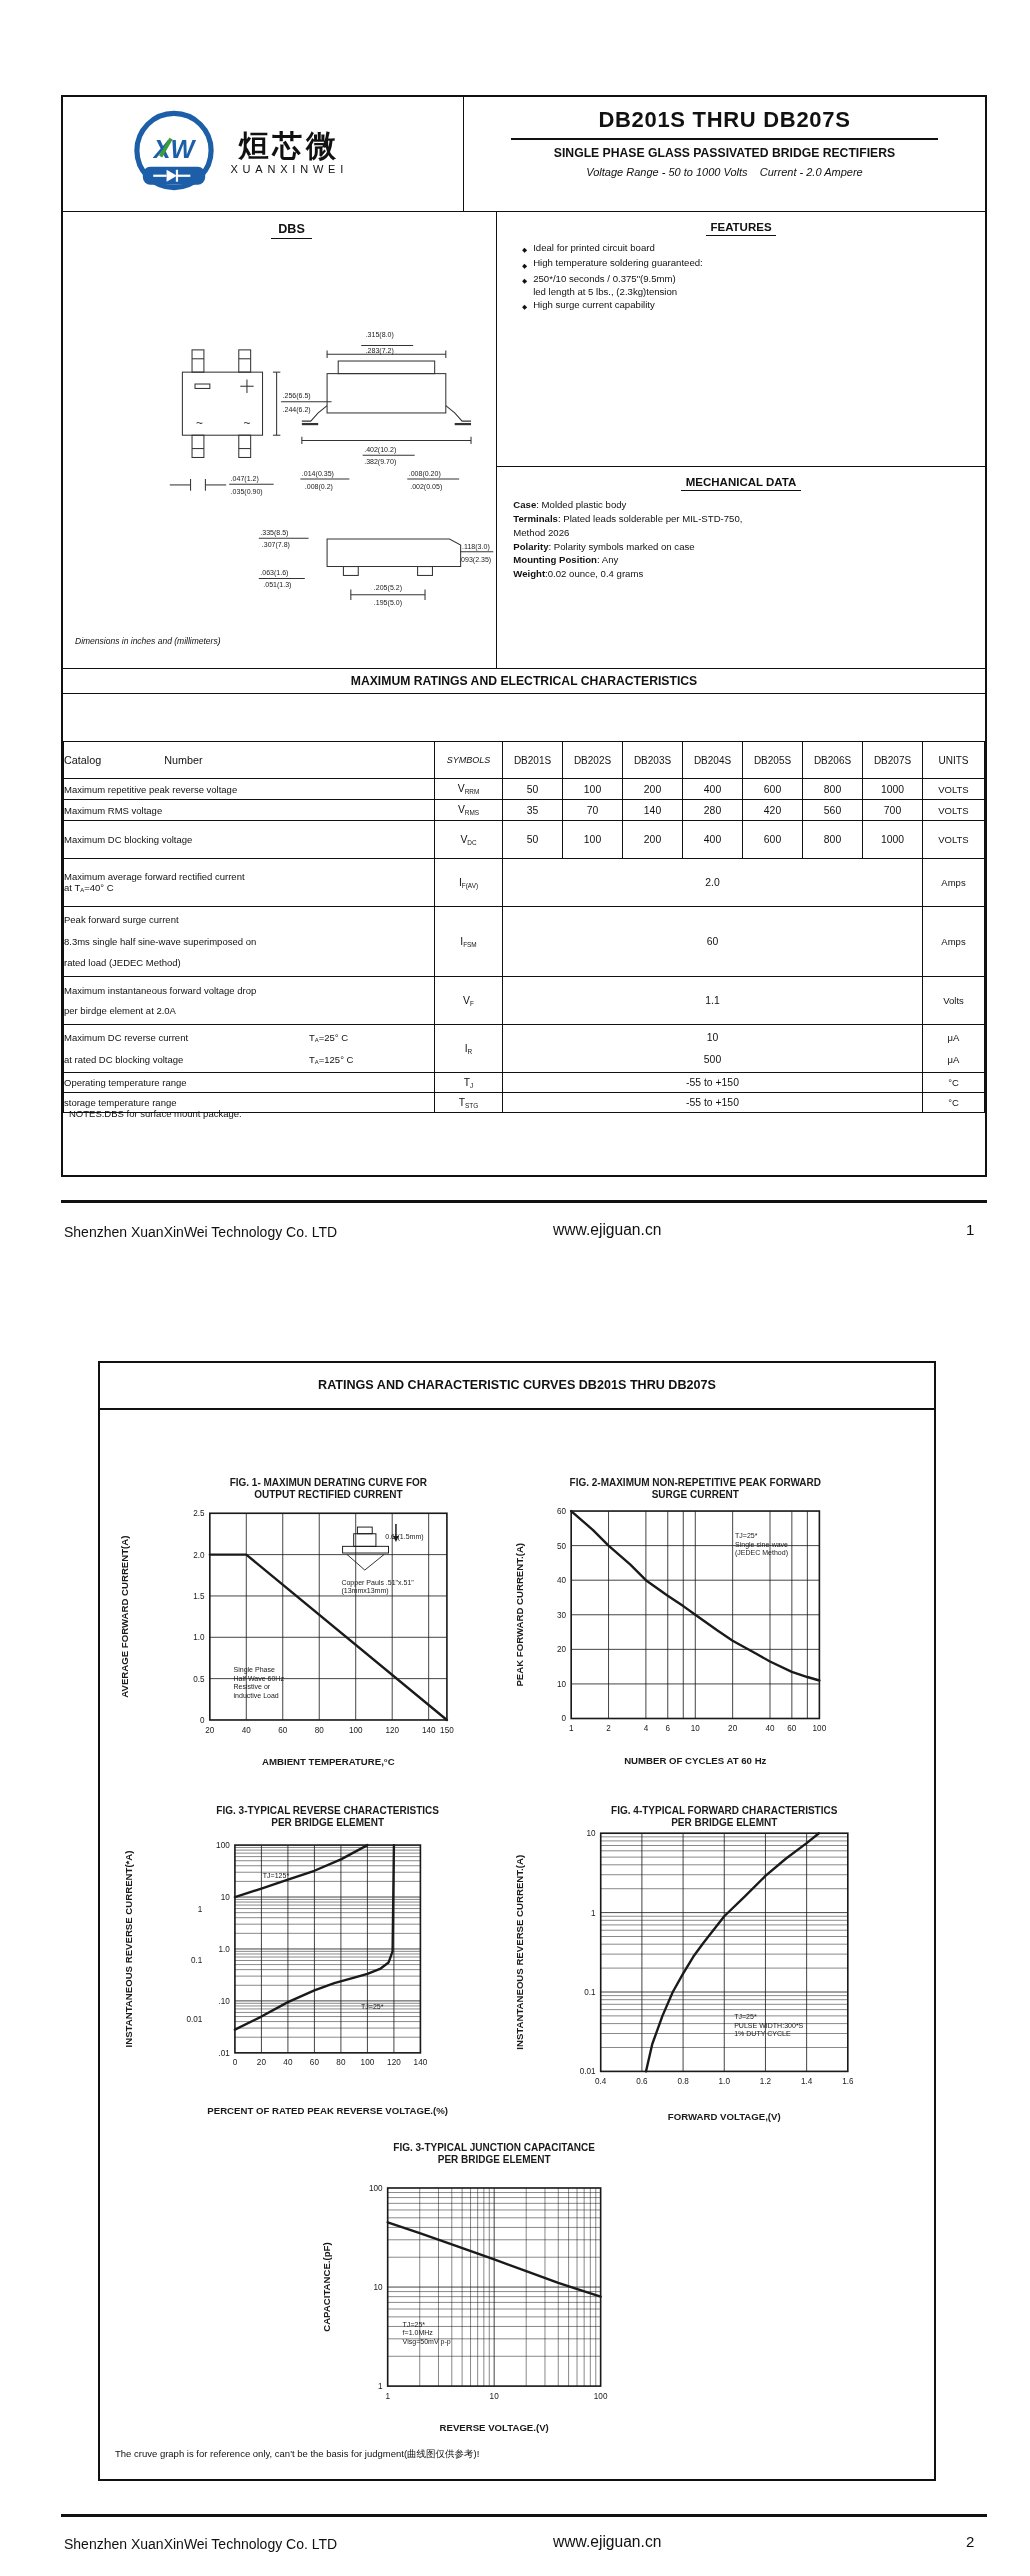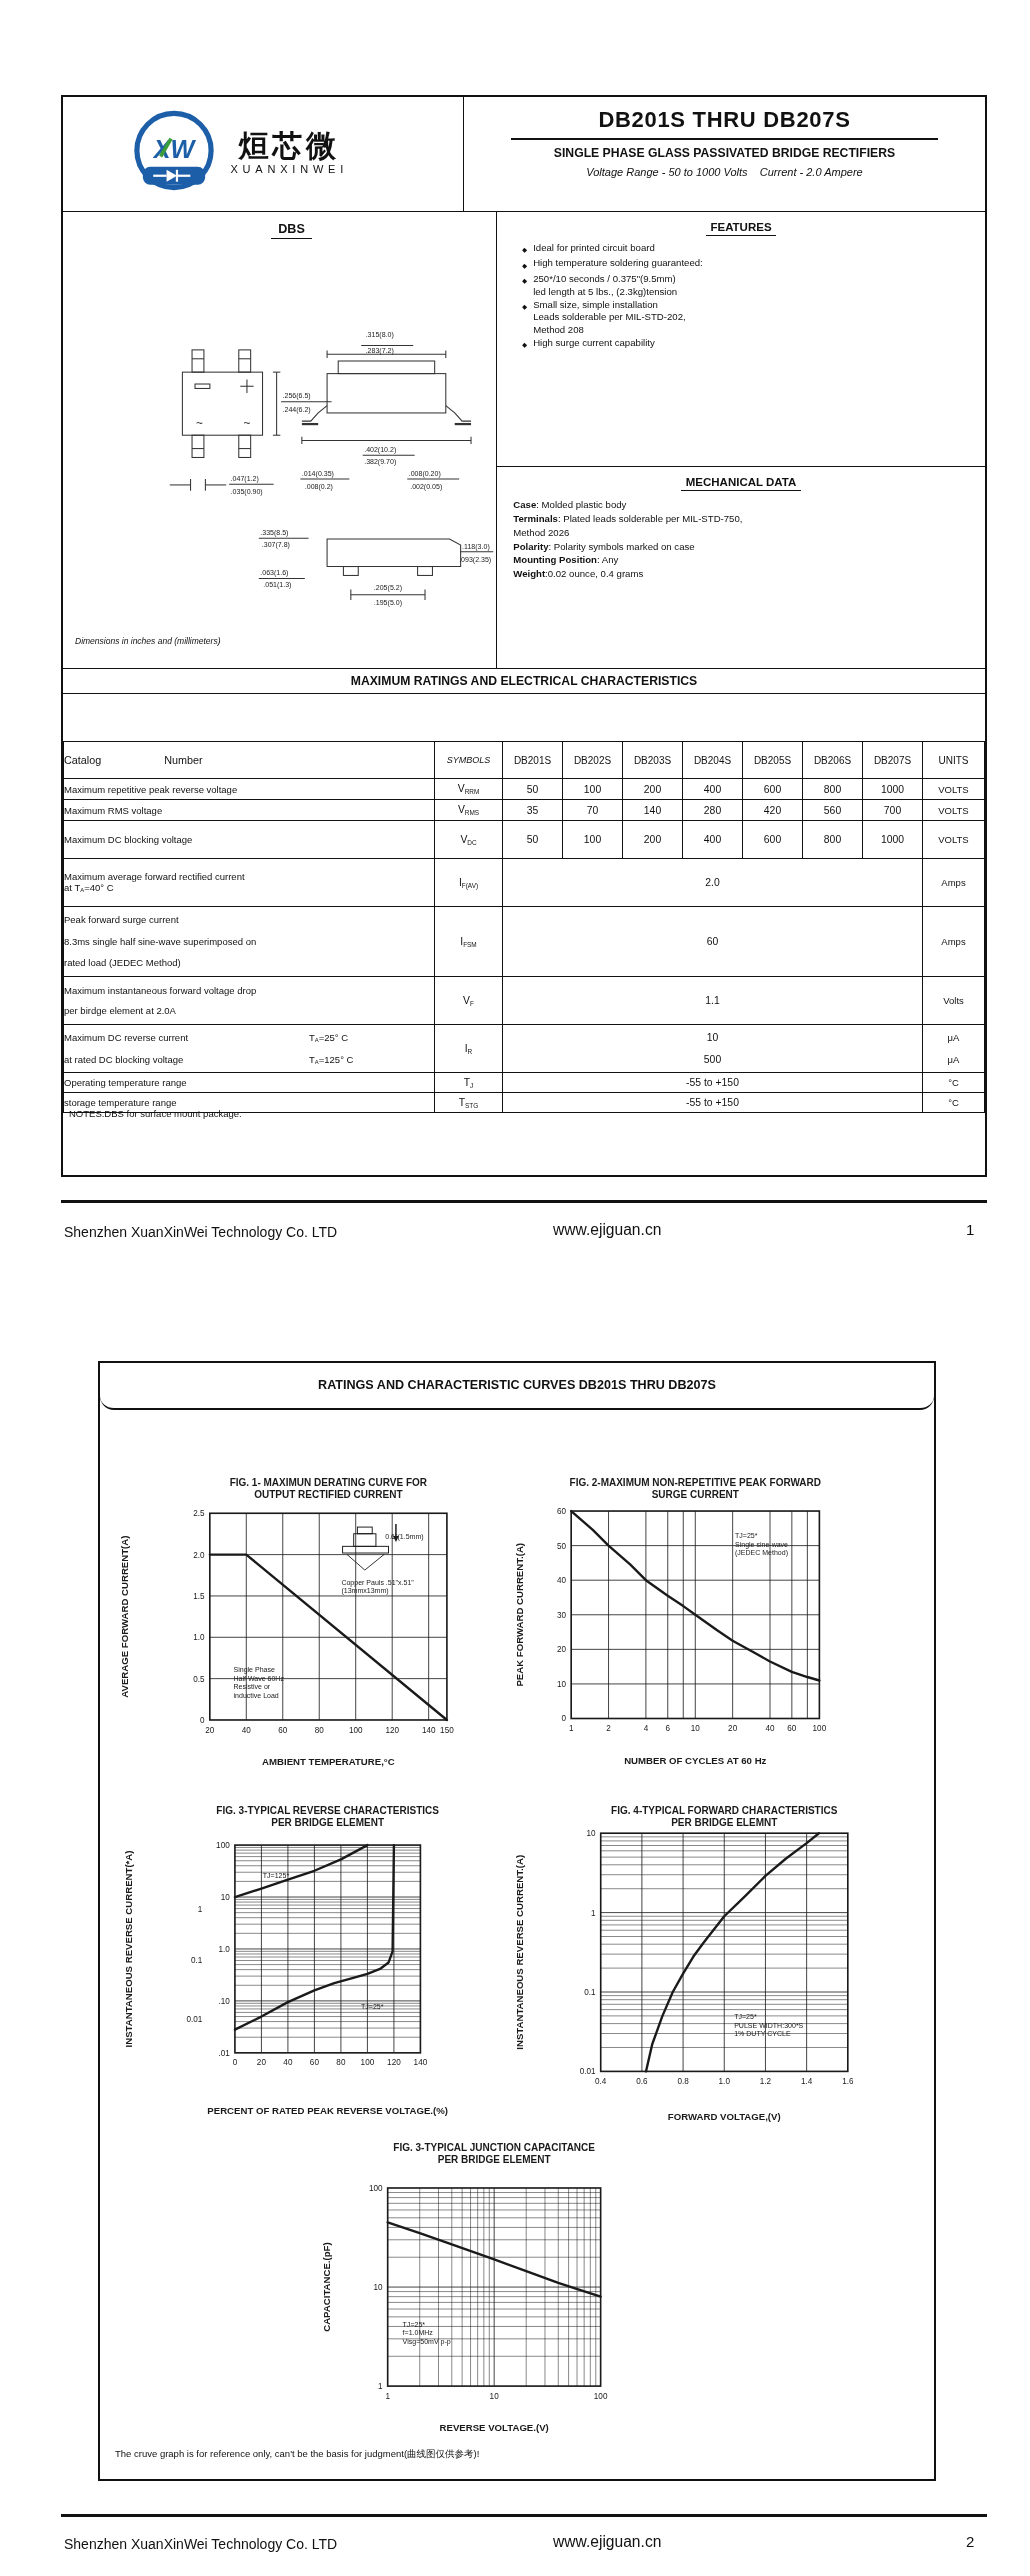--- a/index.html
+++ b/index.html
@@ -49,21 +49,21 @@
   .cond{position:absolute;left:245px;top:0;}
   .pline{position:relative;height:22px;line-height:22px;}
   .notes-area{position:absolute;left:6px;top:1011px;font-size:9.5px;}
   
   .frule{position:absolute;left:61px;width:926px;height:3px;background:#111;}
   .fcompany{position:absolute;font-size:14px;}
   .fsite{position:absolute;font-size:15.6px;}
   .fpage{position:absolute;font-size:15px;}
   
   #p2{left:98px;top:1361px;width:838px;height:1120px;}
-  .p2-banner{position:absolute;left:0;top:0;width:100%;height:47px;border-bottom:2.2px solid #111;box-sizing:border-box;text-align:center;font-weight:bold;font-size:12.6px;line-height:45px;border-radius:14px;}
+  .p2-banner{position:absolute;left:0;top:0;width:100%;height:47px;border-bottom:2.2px solid #111;box-sizing:border-box;text-align:center;font-weight:bold;font-size:12.6px;line-height:45px;}
   .fig{position:absolute;}
   svg{font-family:"Liberation Sans", sans-serif;}
   .p2-note{position:absolute;left:15px;top:1085px;font-size:9.5px;}
 </style>
 </head>
 <body>
 
 <div class="sheet">
 
   <div class="box" id="p1">
@@ -196,28 +196,20 @@
             <span class="feat-bullet">◆</span>
             <div>
               <div>High temperature soldering guaranteed:</div>
             </div>
           </div>
         <div class="feat-item">
             <span class="feat-bullet">◆</span>
             <div>
               <div>250*/10 seconds / 0.375"(9.5mm)</div>
               <div>led length at 5 lbs., (2.3kg)tension</div>
-            </div>
-          </div>
-        <div class="feat-item">
-            <span class="feat-bullet">◆</span>
-            <div>
-              <div>Small size, simple installation</div>
-              <div>Leads solderable per MIL-STD-202,</div>
-              <div>Method 208</div>
             </div>
           </div>
         <div class="feat-item">
             <span class="feat-bullet">◆</span>
             <div>
               <div>High surge current capability</div>
             </div>
           </div>
       </div>
       <div class="mech">

